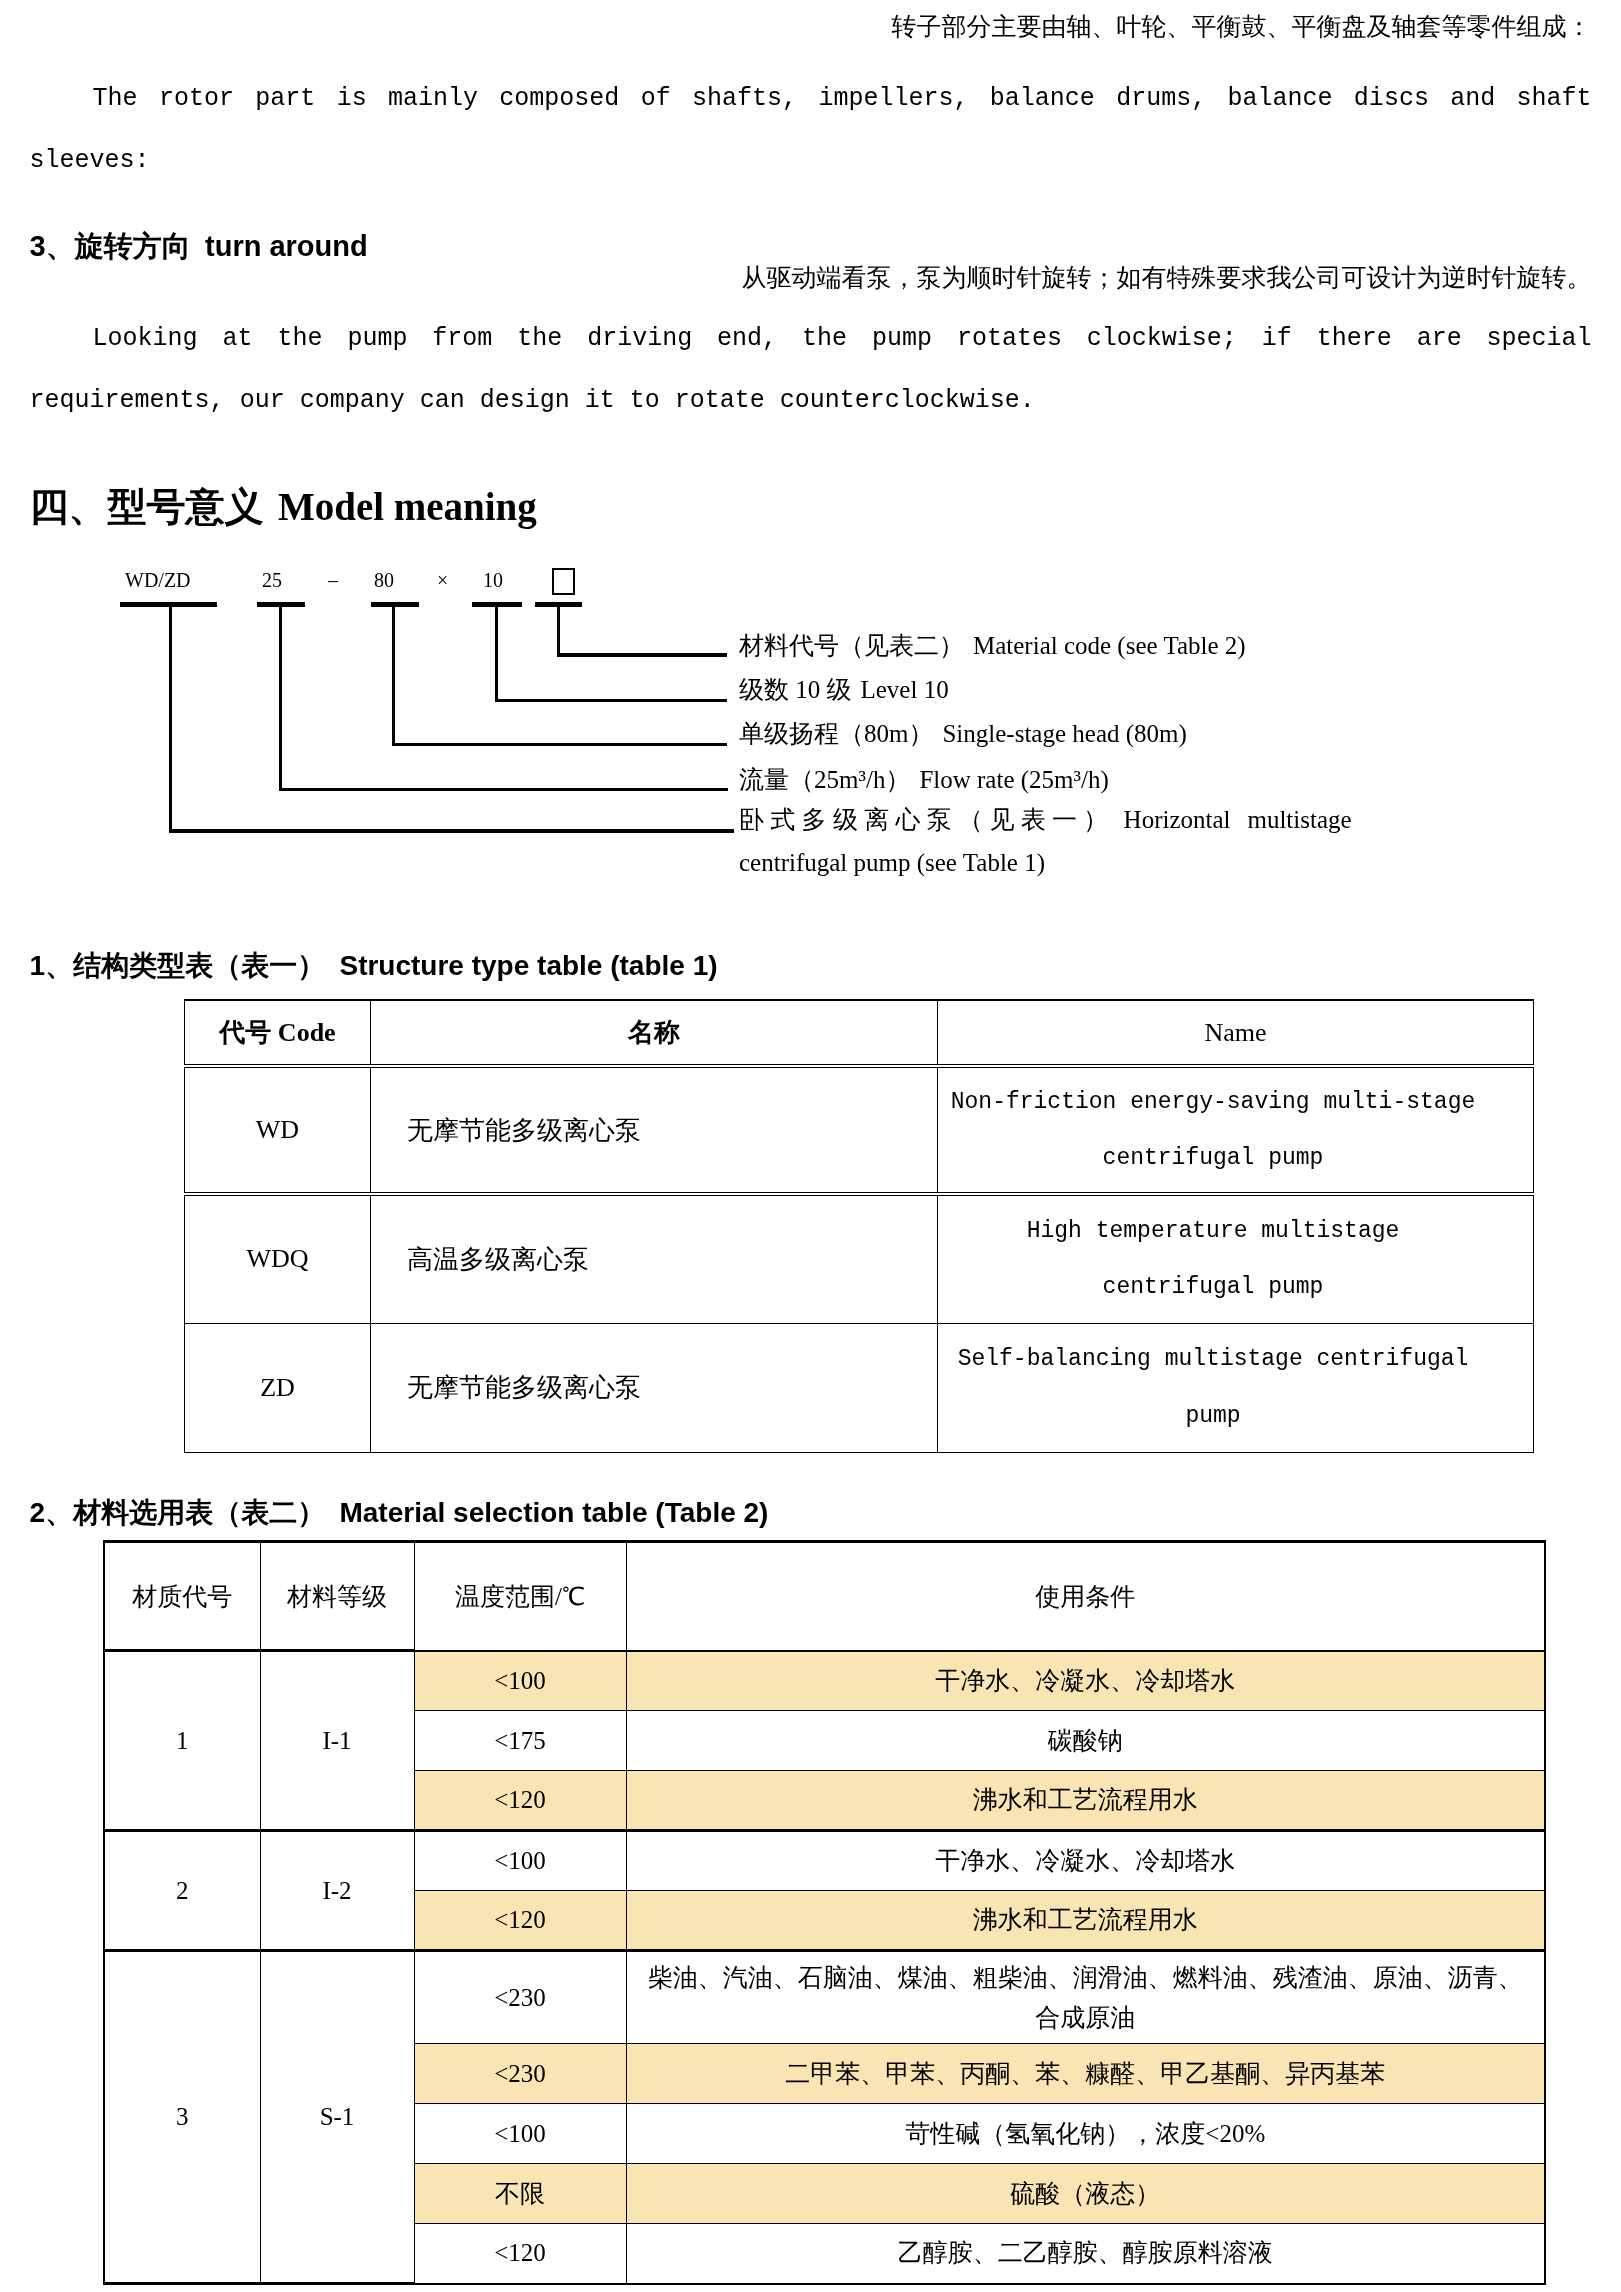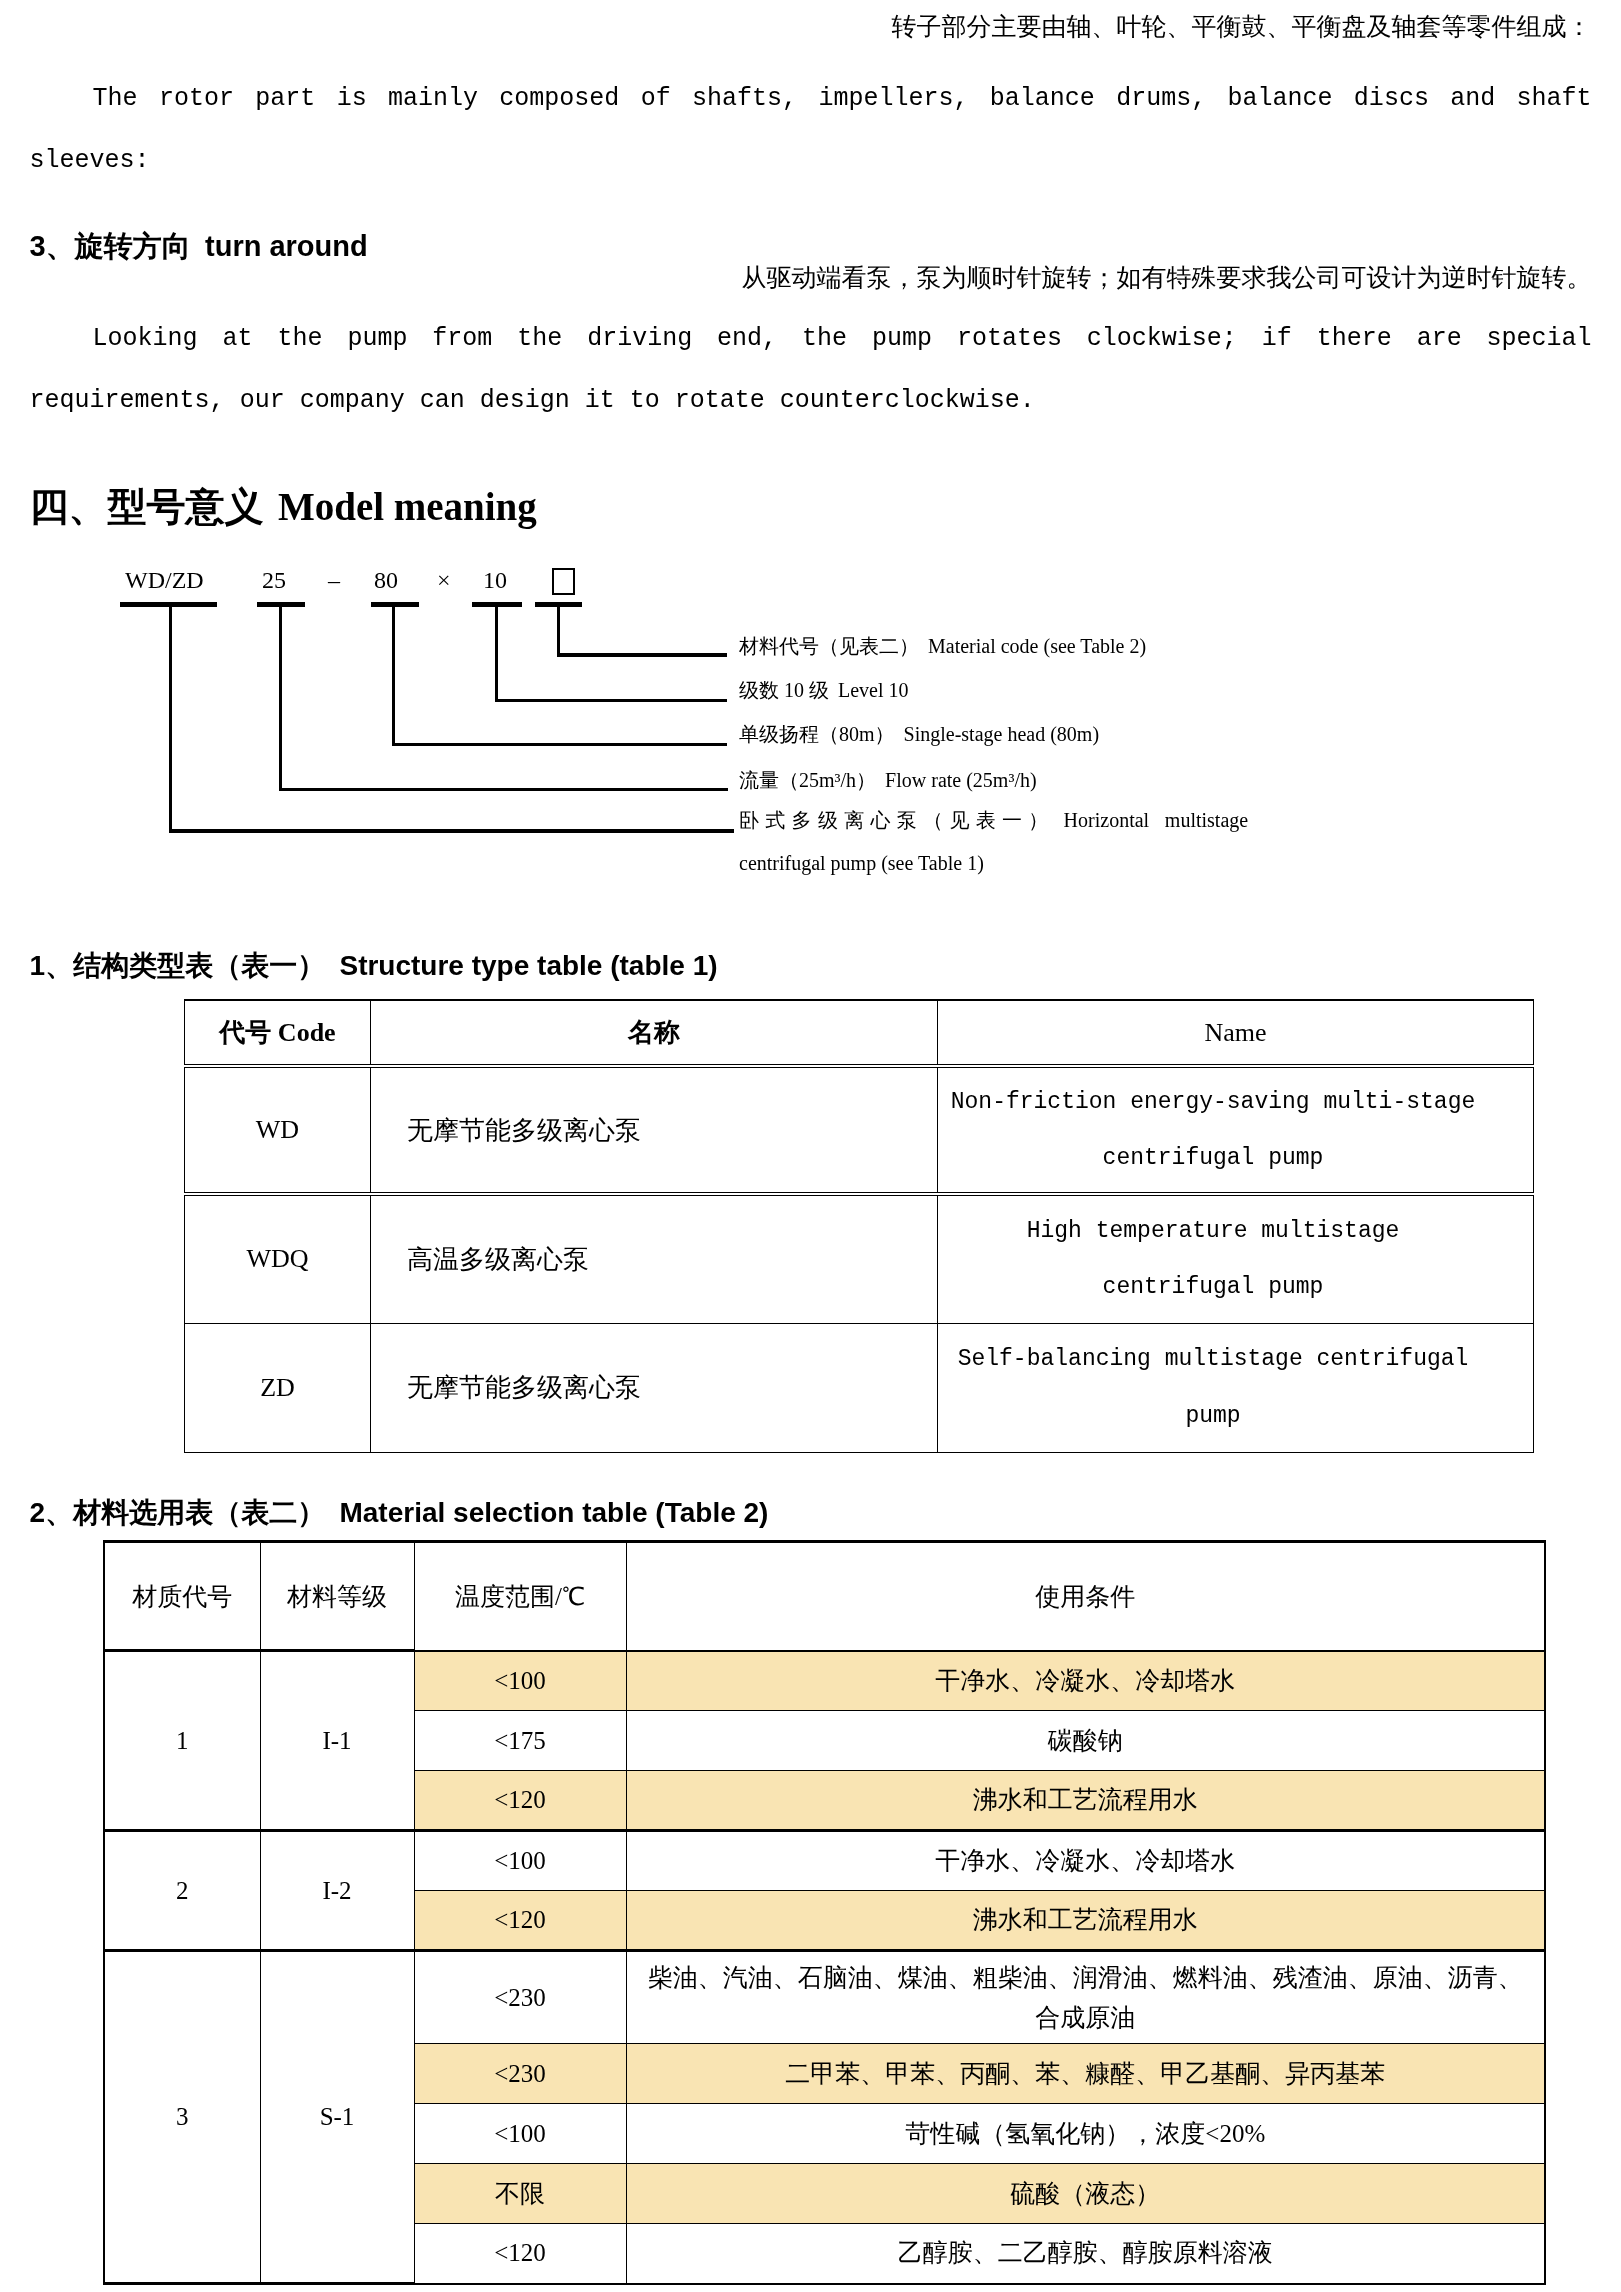--- a/index.html
+++ b/index.html
@@ -19,26 +19,26 @@
   .stretch { text-align: justify; text-align-last: justify; }
   .indent { text-indent: 63px; }
   .h-sans { font-family: "Liberation Sans", "DejaVu Sans", sans-serif; font-weight: bold; margin-top: 32px; }
   .h3-size { font-size: 29px; }
   .h4-size { font-size: 39px; }
   .ht-size { font-size: 28px; }
   .h-en-serif { font-family: "Liberation Serif", "DejaVu Serif", serif; font-weight: bold; }
   .gap { margin-left: 14.3px; }
 
   
-  .code-item { position: absolute; top: 564px; font-size: 24px; line-height: 32px; }
+  .code-item { position: absolute; top: 564px; font-size: 20px; line-height: 32px; }
   .code-box { position: absolute; top: 568px; width: 23px; height: 27px; border: 2.7px solid var(--ink); }
   .hline { position: absolute; background: var(--ink); height: 2.7px; }
   .vline { position: absolute; background: var(--ink); width: 2.7px; }
   .uline { position: absolute; background: var(--ink); height: 4.5px; top: 602px; }
-  .dg-label { position: absolute; left: 739px; font-size: 20px; line-height: 32px; white-space: nowrap; }
+  .dg-label { position: absolute; left: 739px; font-size: 25px; line-height: 32px; white-space: nowrap; }
   .dg-label .en { margin-left: 9px; }
   .sp-zh { letter-spacing: 6.3px; }
   .sp-en { word-spacing: 10.7px; }
 
   
   table { border-collapse: collapse; table-layout: fixed; color: var(--ink); }
   td, th { border: 1.8px solid var(--ink); overflow: hidden; }
 
   .t1 { position: absolute; left: 184px; top: 999px; border: 1.8px solid var(--ink); border-top-width: 2.7px; font-size: 26px; }
   .t1 th { font-weight: bold; text-align: center; border-bottom: 4.5px double var(--ink); }

